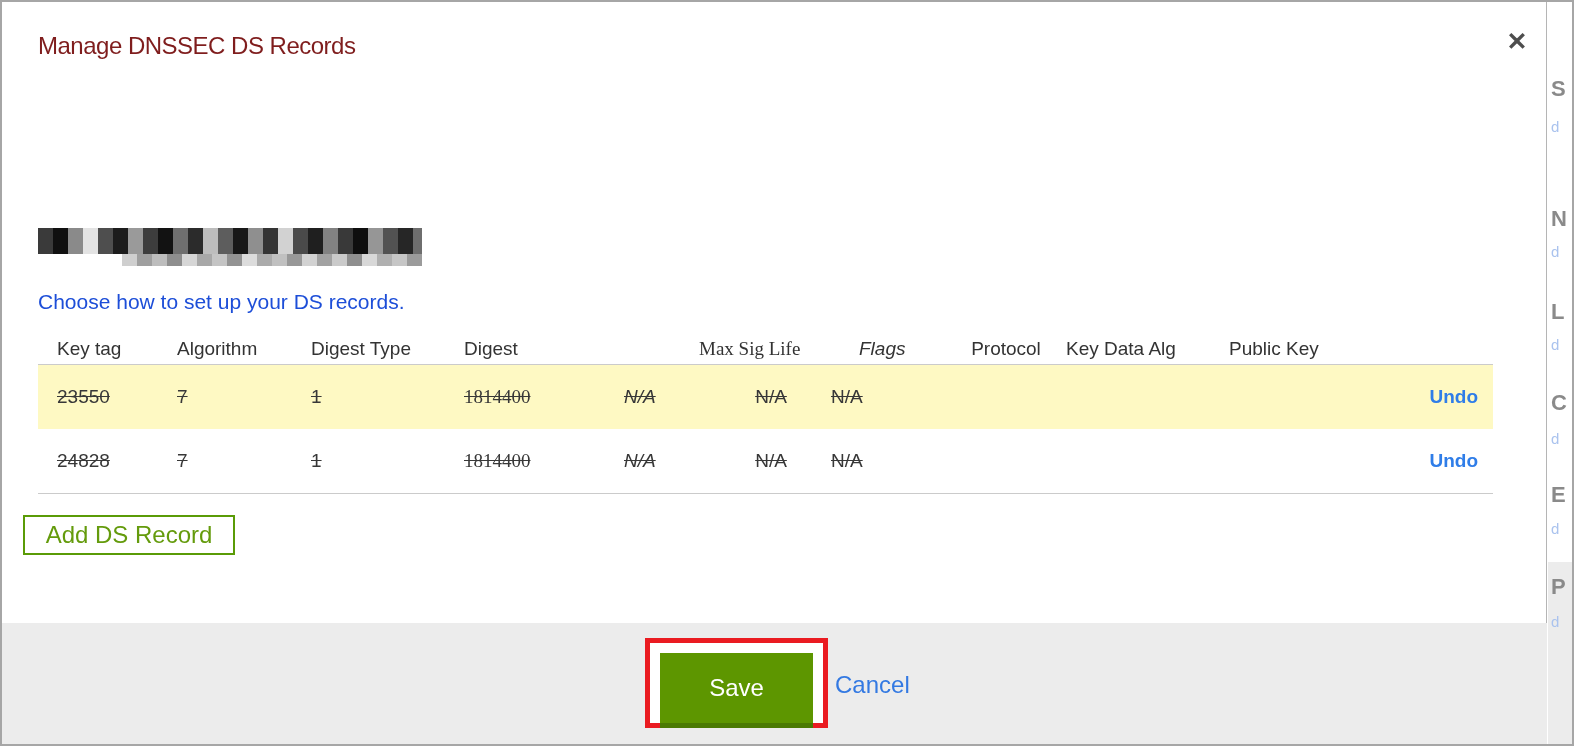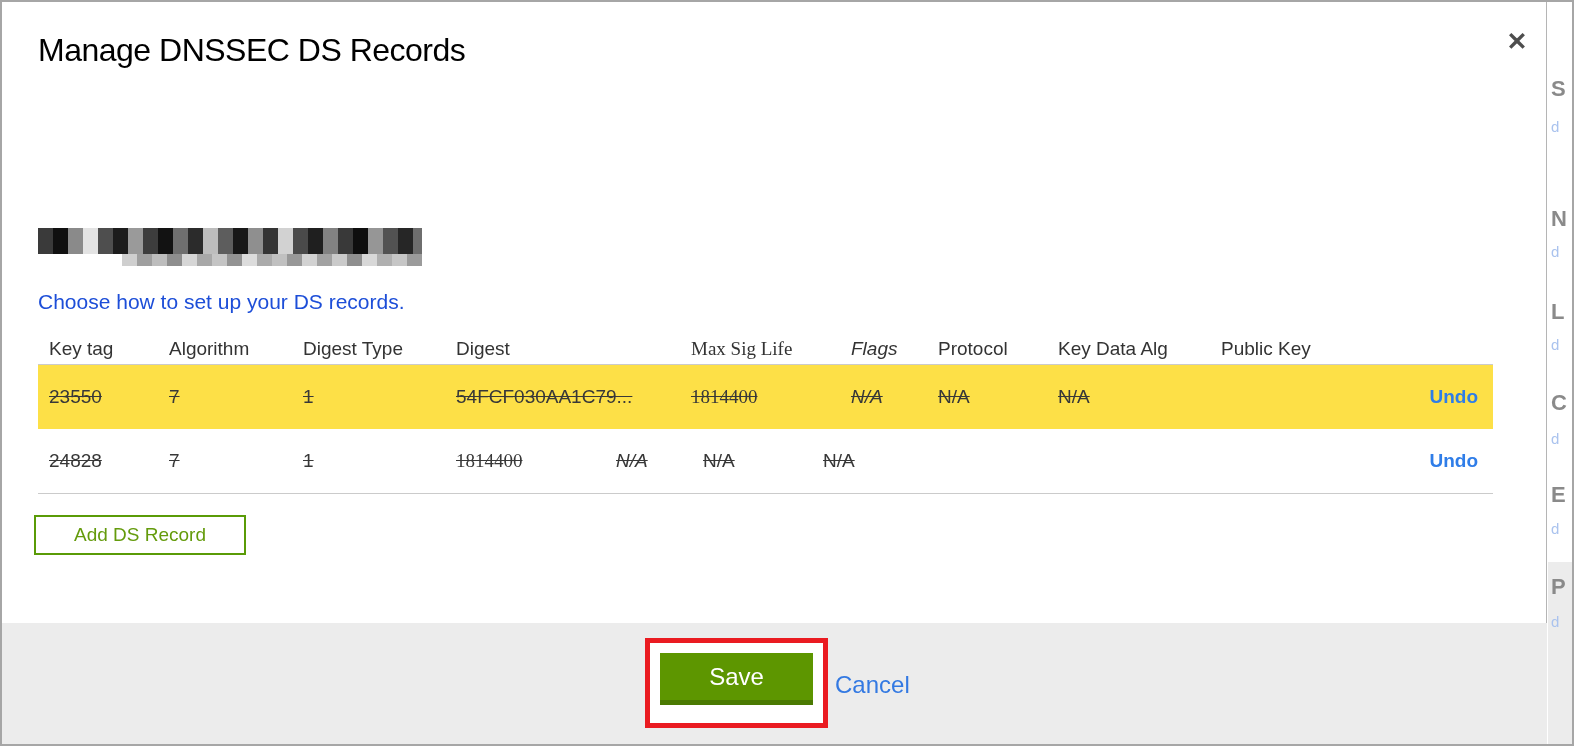--- a/index.html
+++ b/index.html
@@ -17,21 +17,21 @@
   
   .modal {
     position: absolute; left: 0; top: 0;
     width: 1545px; height: 742px;
     background: #fff;
     border-right: 1px solid #b5b5b5;
   }
 
   .modal-title {
     position: absolute; left: 36px; top: 30px;
-    font-size: 32px; font-weight: 400; color: #000000;
+    font-size: 24px; font-weight: 400; color: #7f1d1d;
     letter-spacing: -0.5px;
   }
 
   .close-btn {
     position: absolute; left: 1498px; top: 22px;
     width: 34px; height: 34px;
     font-size: 25px; font-weight: 700; color: #4d4d4d;
     text-align: center; line-height: 34px;
     cursor: pointer; background: none; border: none;
     font-family: "Liberation Sans", sans-serif;
@@ -46,61 +46,61 @@
 
   
   .ds-table {
     position: absolute; left: 36px; top: 331px;
     width: 1455px;
   }
   .t-row { display: flex; align-items: center; padding-left: 11px; padding-right: 15px; }
   .t-head { height: 31px; font-size: 19px; color: #333; }
   .t-body-row { height: 64px; font-size: 19px; color: #383838; }
   .t-body-rows { border-top: 1px solid #cbcbcb; border-bottom: 1px solid #cbcbcb; }
-  .t-body-row.odd { background: #fde047; }
+  .t-body-row.odd { background: #fef9c3; }
   .t-body-row.even { background: #ffffff; }
 
-  .c1 { width: 120px; } .c2 { width: 134px; } .c3 { width: 153px; }
+  .c1 { width: 120px; margin-left: 8px; } .c2 { width: 134px; } .c3 { width: 153px; }
   .c4 { width: 235px; } .c5 { width: 160px; font-family: Liberation Serif, serif; } .c6 { width: 87px; font-style: italic; }
-  .c7 { width: 120px; } .c8 { width: 163px; } .c9 { width: 140px; }
+  .c7 { width: 120px; text-align: center; } .c8 { width: 163px; } .c9 { width: 140px; }
   .c-undo { margin-left: auto; }
 
   .strike { text-decoration: line-through; }
 
   .undo-link {
     color: #2f7de8; font-size: 19px; text-decoration: none; cursor: pointer; font-weight: bold;
   }
 
   
   .add-btn {
-    position: absolute; left: 32px; top: 513px;
+    position: absolute; left: 21px; top: 513px;
     width: 212px; height: 40px;
     background: #fff;
     border: 2px solid #5a9b07;
-    color: #649b0c; font-size: 19px;
+    color: #649b0c; font-size: 24px;
     text-align: center; line-height: 36px;
     cursor: pointer;
     font-family: "Liberation Sans", sans-serif;
   }
 
   
   .footer {
     position: absolute; left: 0; top: 621px;
     width: 1545px; height: 121px;
     background: #ececec;
   }
   .save-annotation {
     position: absolute; left: 643px; top: 15px;
     width: 183px; height: 90px;
     border: 5px solid #ea1b21;
     background: #fff;
   }
   .save-btn {
     position: absolute; left: 10px; top: 10px;
-    width: 153px; height: 52px;
+    width: 153px; height: 75px;
     background: #5d9600;
     border: none;
     border-bottom: 5px solid #4a7a02;
     color: #ffffff; font-size: 24px;
     cursor: pointer;
     font-family: "Liberation Sans", sans-serif;
   }
   .cancel-link {
     position: absolute; left: 833px; top: 48px;
     font-size: 24px; color: #3379e2; text-decoration: none; cursor: pointer;
@@ -198,21 +198,20 @@
         <div class="c7">Protocol</div>
         <div class="c8">Key Data Alg</div>
         <div class="c9">Public Key</div>
       </div>
 
       <div class="t-body-rows">
         <div class="t-row t-body-row odd">
           <div class="c1 strike">23550</div>
           <div class="c2 strike">7</div>
           <div class="c3 strike">1</div>
-          <div class="c4 strike">54FCF030AA1C79...</div>
           <div class="c5 strike">1814400</div>
           <div class="c6 strike">N/A</div>
           <div class="c7 strike">N/A</div>
           <div class="c8 strike">N/A</div>
           <div class="c9"></div>
           <div class="c-undo"><a class="undo-link">Undo</a></div>
         </div>
         <div class="t-row t-body-row even">
           <div class="c1 strike">24828</div>
           <div class="c2 strike">7</div>

